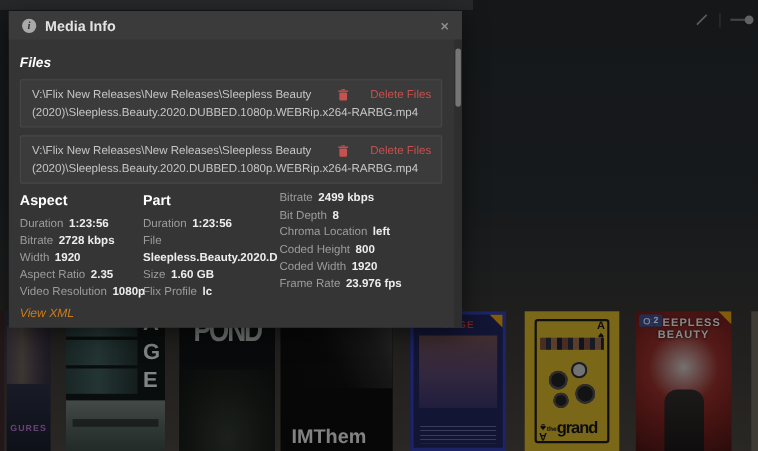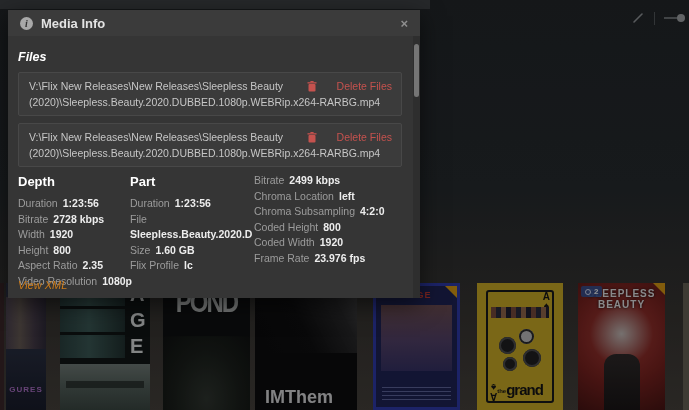--- a/index.html
+++ b/index.html
@@ -253,32 +253,29 @@
           <rect x="0.5" y="1.2" width="9" height="1.3" fill="#c5524e"></rect>
           <rect x="3.4" y="0" width="3.2" height="1.2" fill="#c5524e"></rect>
         </svg>
         <span>Delete Files</span>
       </div>
     </div>
 
     <div class="cols">
 
       <div class="col-media">
-        <div class="col-heading">Depth</div>
+        <div class="col-heading">Aspect</div>
         <div class="kv">
           <span class="lbl">Duration</span><span class="val">1:23:56</span>
         </div>
         <div class="kv">
           <span class="lbl">Bitrate</span><span class="val">2728 kbps</span>
         </div>
         <div class="kv">
           <span class="lbl">Width</span><span class="val">1920</span>
-        </div>
-        <div class="kv">
-          <span class="lbl">Height</span><span class="val">800</span>
         </div>
         <div class="kv">
           <span class="lbl">Aspect Ratio</span><span class="val">2.35</span>
         </div>
         <div class="kv">
           <span class="lbl">Video Resolution</span><span class="val">1080p</span>
         </div>
       </div>
 
       <div class="col-part">
@@ -296,26 +293,26 @@
         <div class="kv">
           <span class="lbl">Flix Profile</span><span class="val">lc</span>
         </div>
       </div>
 
       <div class="col-stream">
         <div class="kv">
           <span class="lbl">Bitrate</span><span class="val">2499 kbps</span>
         </div>
         <div class="kv">
+          <span class="lbl">Bit Depth</span><span class="val">8</span>
+        </div>
+        <div class="kv">
           <span class="lbl">Chroma Location</span><span class="val">left</span>
         </div>
         <div class="kv">
-          <span class="lbl">Chroma Subsampling</span><span class="val">4:2:0</span>
-        </div>
-        <div class="kv">
           <span class="lbl">Coded Height</span><span class="val">800</span>
         </div>
         <div class="kv">
           <span class="lbl">Coded Width</span><span class="val">1920</span>
         </div>
         <div class="kv">
           <span class="lbl">Frame Rate</span><span class="val">23.976 fps</span>
         </div>
       </div>
 

